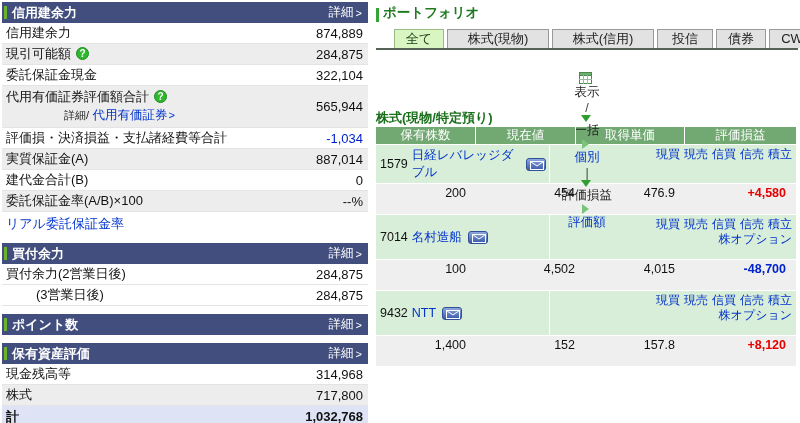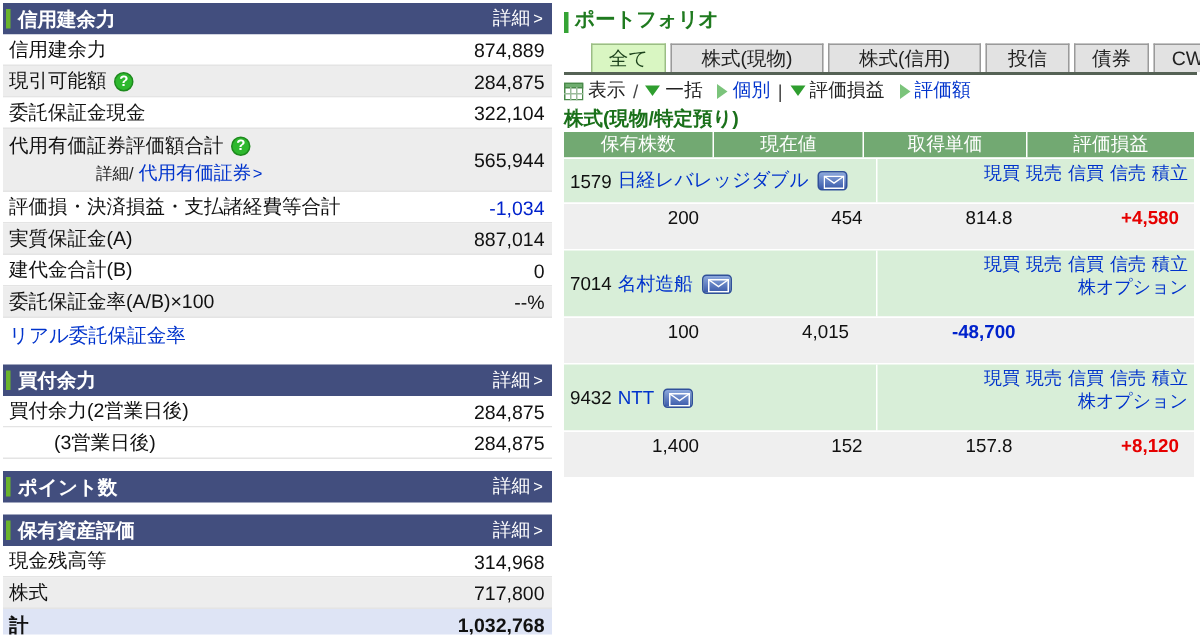--- a/index.html
+++ b/index.html
@@ -43,39 +43,39 @@
   .pf-title .pf-text { color:#1f7a1f; font-weight:bold; font-size:13.5px; }
 
   .tabs { display:flex; border-bottom:2px solid #556255; height:21px;padding-left:18px; }
   .tab { background:#e2e2e2; border:1px solid #9a9a9a; border-bottom:none;
     text-align:center; font-size:13px; line-height:18px; height:19px; margin-right:3px;
     color:#222; cursor:pointer; flex:none; }
   .tab.selected { background:#d9f6c2; border-color:#9bbd85; color:#1c421c; }
   .t-all{width:50px;} .t-genbutsu{width:102px;} .t-shinyo{width:102px;}
   .t-toshin{width:56px;} .t-saiken{width:50px;} .t-cw{width:46px; margin-right:0;}
 
-  .controls { display:flex; align-items:center; margin-top:2px; height:17px; font-size:12.5px; color:#222; }
+  .controls { display:flex; align-items:center; margin-top:22px; height:17px; font-size:12.5px; color:#222;flex-direction:column; }
   .controls .sep { margin:0 5px; color:#444; }
   .tbl-icon { width:13px; height:12px; margin-right:3px; flex:none; }
   .tri-down { width:0; height:0; border-left:5px solid transparent; border-right:5px solid transparent;
     border-top:7px solid #2f9e2f; display:inline-block; margin-right:3px; }
   .tri-right { width:0; height:0; border-top:5px solid transparent; border-bottom:5px solid transparent;
     border-left:7px solid #7bc47b; display:inline-block; margin:0 3px 0 0; }
   .ctrl-link { font-size:12.5px; }
 
-  .section-title { color:#1a701a; font-weight:bold; font-size:13px; margin-top:1px; height:17px; }
+  .section-title { color:#1a701a; font-weight:bold; font-size:13px; margin-top:20px; height:17px; }
 
   .ptable { width:420px; margin-top:1px; font-size:12.5px; }
   .phead { display:flex; background:#72a972; color:#fff; height:17px; line-height:16px; text-align:center; }
   .phead .hcell { border-right:1px solid #fff; }
   .phead .hcell:last-child { border-right:none; }
   .c1{width:100px;} .c2{width:109px;} .c3{width:100px;} .c4{width:111px;}
 
   .name-row { display:flex; background:#d8eed8; border-top:1px solid #fff; }
-  .name-left { width:209px; border-right:1px solid #fff; padding:2px 3px 2px 4px;
+  .name-left { width:174px; border-right:1px solid #fff; padding:2px 3px 2px 4px;
     display:flex; align-items:center; flex:none; }
   .name-left .code { margin-right:4px; color:#111; }
   .name-right { flex:1; text-align:right; padding:2px 4px 12px 0; line-height:15px; }
   .action-link { font-size:12px; margin-left:4px; white-space:nowrap; }
   .mail-icon { display:inline-block; width:20px; height:13px; margin-left:6px; border-radius:3px;
     background:linear-gradient(#8ca8dc,#3a5aaa); border:1px solid #30509a; position:relative;
     cursor:pointer; flex:none; }
   .mail-icon svg { position:absolute; left:3px; top:2px; }
 
   .data-row { display:flex; background:#efefef; border-top:1px solid #fff; height:31px; line-height:19px; }
@@ -245,21 +245,21 @@
               </svg>
             </span>
         </div>
         <div class="name-right">
           <a class="action-link">現買</a><a class="action-link">現売</a><a class="action-link">信買</a><a class="action-link">信売</a><a class="action-link">積立</a>
         </div>
       </div>
       <div class="data-row">
         <div class="dcell c1">200</div>
         <div class="dcell c2">454</div>
-        <div class="dcell c3">814.8</div>
+        <div class="dcell c3">476.9</div>
         <div class="dcell c4 pl-pos">+4,580</div>
       </div>
 
       <div class="name-row">
         <div class="name-left">
           <span class="code">7014</span>
           <a>名村造船</a>
           <span class="mail-icon">
               <svg width="14" height="9" viewBox="0 0 14 9">
                 <rect x="0.5" y="0.5" width="13" height="8" fill="none" stroke="#fff"></rect>
@@ -268,20 +268,21 @@
             </span>
         </div>
         <div class="name-right">
           <a class="action-link">現買</a><a class="action-link">現売</a><a class="action-link">信買</a><a class="action-link">信売</a><a class="action-link">積立</a>
           <br>
           <a class="action-link">株オプション</a>
         </div>
       </div>
       <div class="data-row">
         <div class="dcell c1">100</div>
+        <div class="dcell c2">4,502</div>
         <div class="dcell c3">4,015</div>
         <div class="dcell c4 pl-neg">-48,700</div>
       </div>
 
       <div class="name-row">
         <div class="name-left">
           <span class="code">9432</span>
           <a>NTT</a>
           <span class="mail-icon">
               <svg width="14" height="9" viewBox="0 0 14 9">

